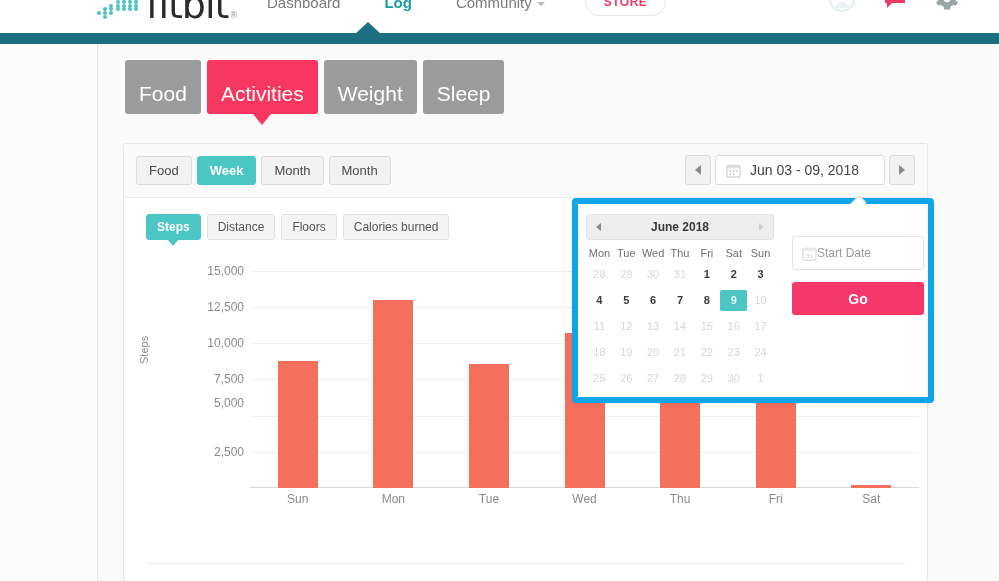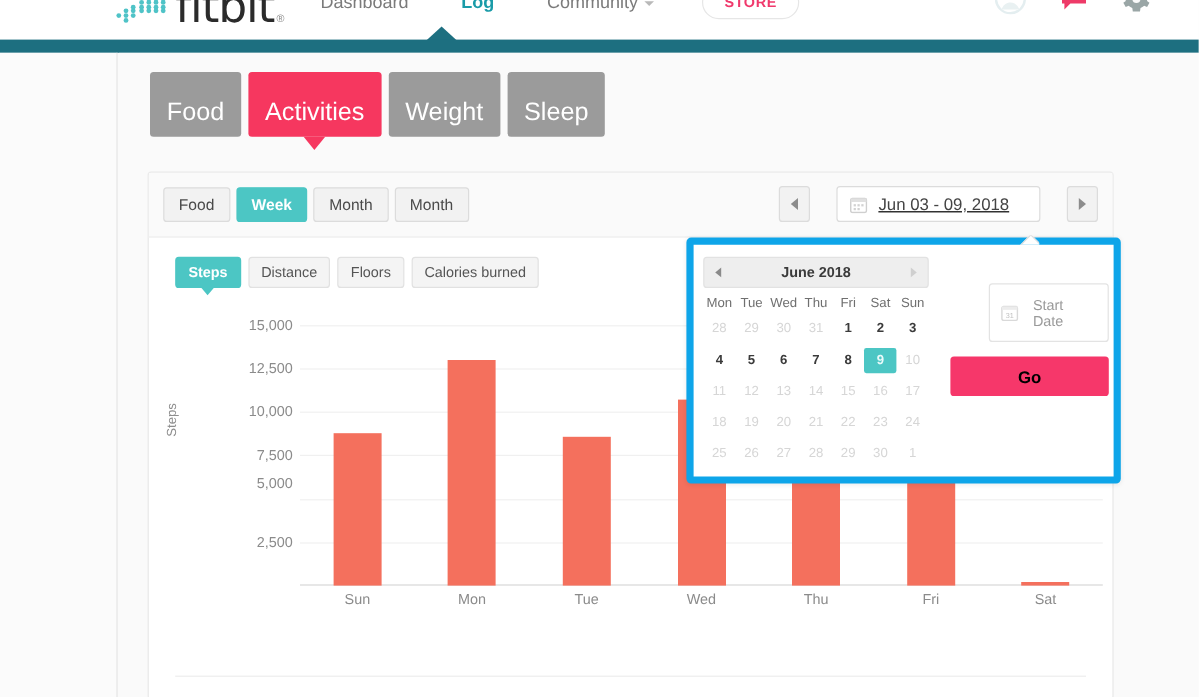--- a/index.html
+++ b/index.html
@@ -92,21 +92,21 @@
     position: relative; height: 54px; border-bottom: 1px solid #ededed;
     background: #fafafa;
   }
   .periods { position: absolute; left: 12px; top: 12px; display: flex; gap: 5px; }
   .pbtn {
     background: #f2f2f2; border: 1px solid #dcdcdc; border-radius: 3px;
     font-size: 13px; color: #4a4a4a; padding: 6px 12px; cursor: pointer;
   }
   .pbtn.active { background: #4cc6c4; border-color: #4cc6c4; color: #fff; font-weight: bold; }
 
-  .daterange { position: absolute; right: 12px; top: 11px; display: flex; align-items: stretch; gap: 22px; text-decoration: underline; }
+  .daterange { position: absolute; right: 12px; top: 11px; display: flex; align-items: stretch; gap: 4px; }
   .arrow-btn {
     width: 26px; background: #f2f2f2; border: 1px solid #dcdcdc; border-radius: 3px;
     display: flex; align-items: center; justify-content: center; cursor: pointer;
   }
   .tri-l { width: 0; height: 0; border-top: 5px solid transparent; border-bottom: 5px solid transparent; border-right: 6px solid #8c8c8c; }
   .tri-r { width: 0; height: 0; border-top: 5px solid transparent; border-bottom: 5px solid transparent; border-left: 6px solid #8c8c8c; }
   .date-field {
     width: 170px; background: #fff; border: 1px solid #dcdcdc; border-radius: 3px;
     display: flex; align-items: center; padding: 0 10px; gap: 9px; cursor: pointer; height: 30px;
   }
@@ -182,28 +182,27 @@
   .wk { margin-top: 5px; }
   .day {
     font-size: 11px; text-align: center; height: 21px; line-height: 21px;
     color: #3b3b3b; font-weight: bold; cursor: pointer; border-radius: 2px;
   }
   .day.muted { color: #d6d6d6; font-weight: normal; }
   .day.sel { background: #4cc6c4; color: #eafafa; }
 
   .inputs { position: absolute; left: 214px; top: 32px; width: 132px; }
   .in-field {
-    height: 49px; border: 1px solid #e3e3e3; border-radius: 3px; background: #fff;
-    display: flex; align-items: center; padding: 0 9px; gap: 12px; margin-bottom: 12px;
+    height: 34px; border: 1px solid #e3e3e3; border-radius: 3px; background: #fff;
+    display: flex; align-items: center; padding: 0 9px; gap: 0; margin-bottom: 12px;
     cursor: text;
-    margin-left: 32px;
   }
   .in-field .ph { font-size: 12px; color: #9a9a9a; }
   .go-btn {
-    height: 33px; background: #f6376a; border-radius: 3px; color: #000000;
+    height: 33px; background: #f6376a; border-radius: 3px; color: #ffffff;
     font-size: 14px; font-weight: bold; display: flex; align-items: center;
     justify-content: center; cursor: pointer; border: none; width: 100%;
     font-family: "Liberation Sans", sans-serif;
   }
 </style>
 </head>
 <body>
 
 <div id="app">
 

